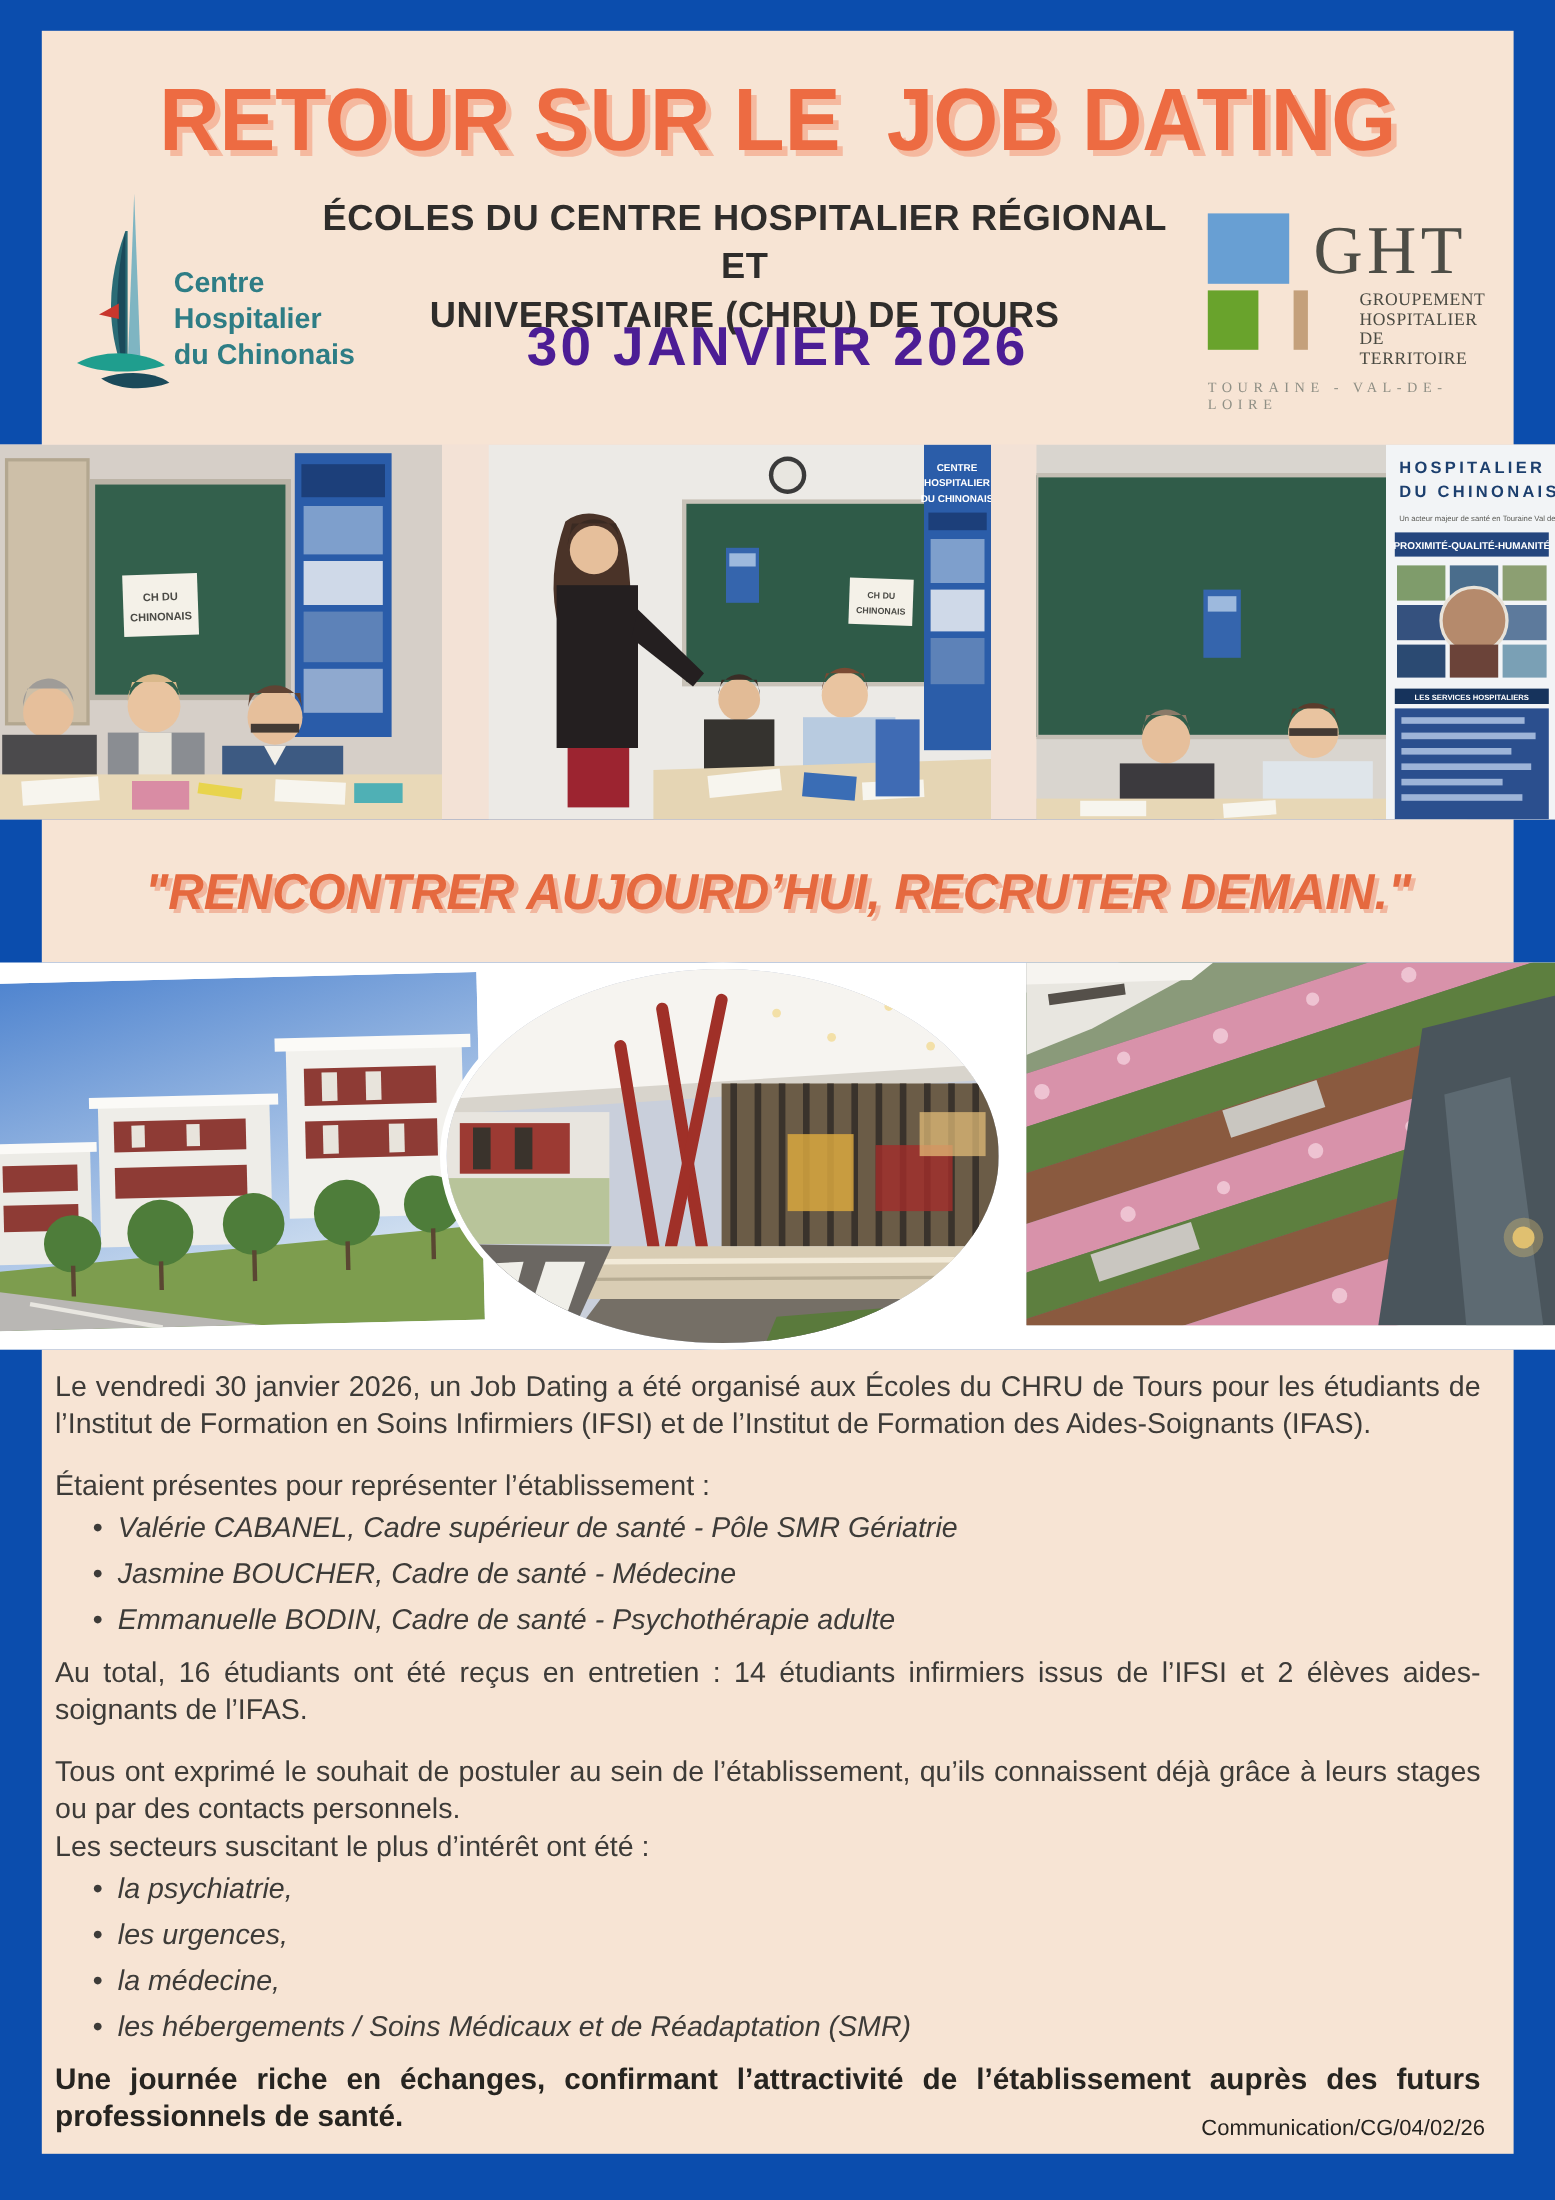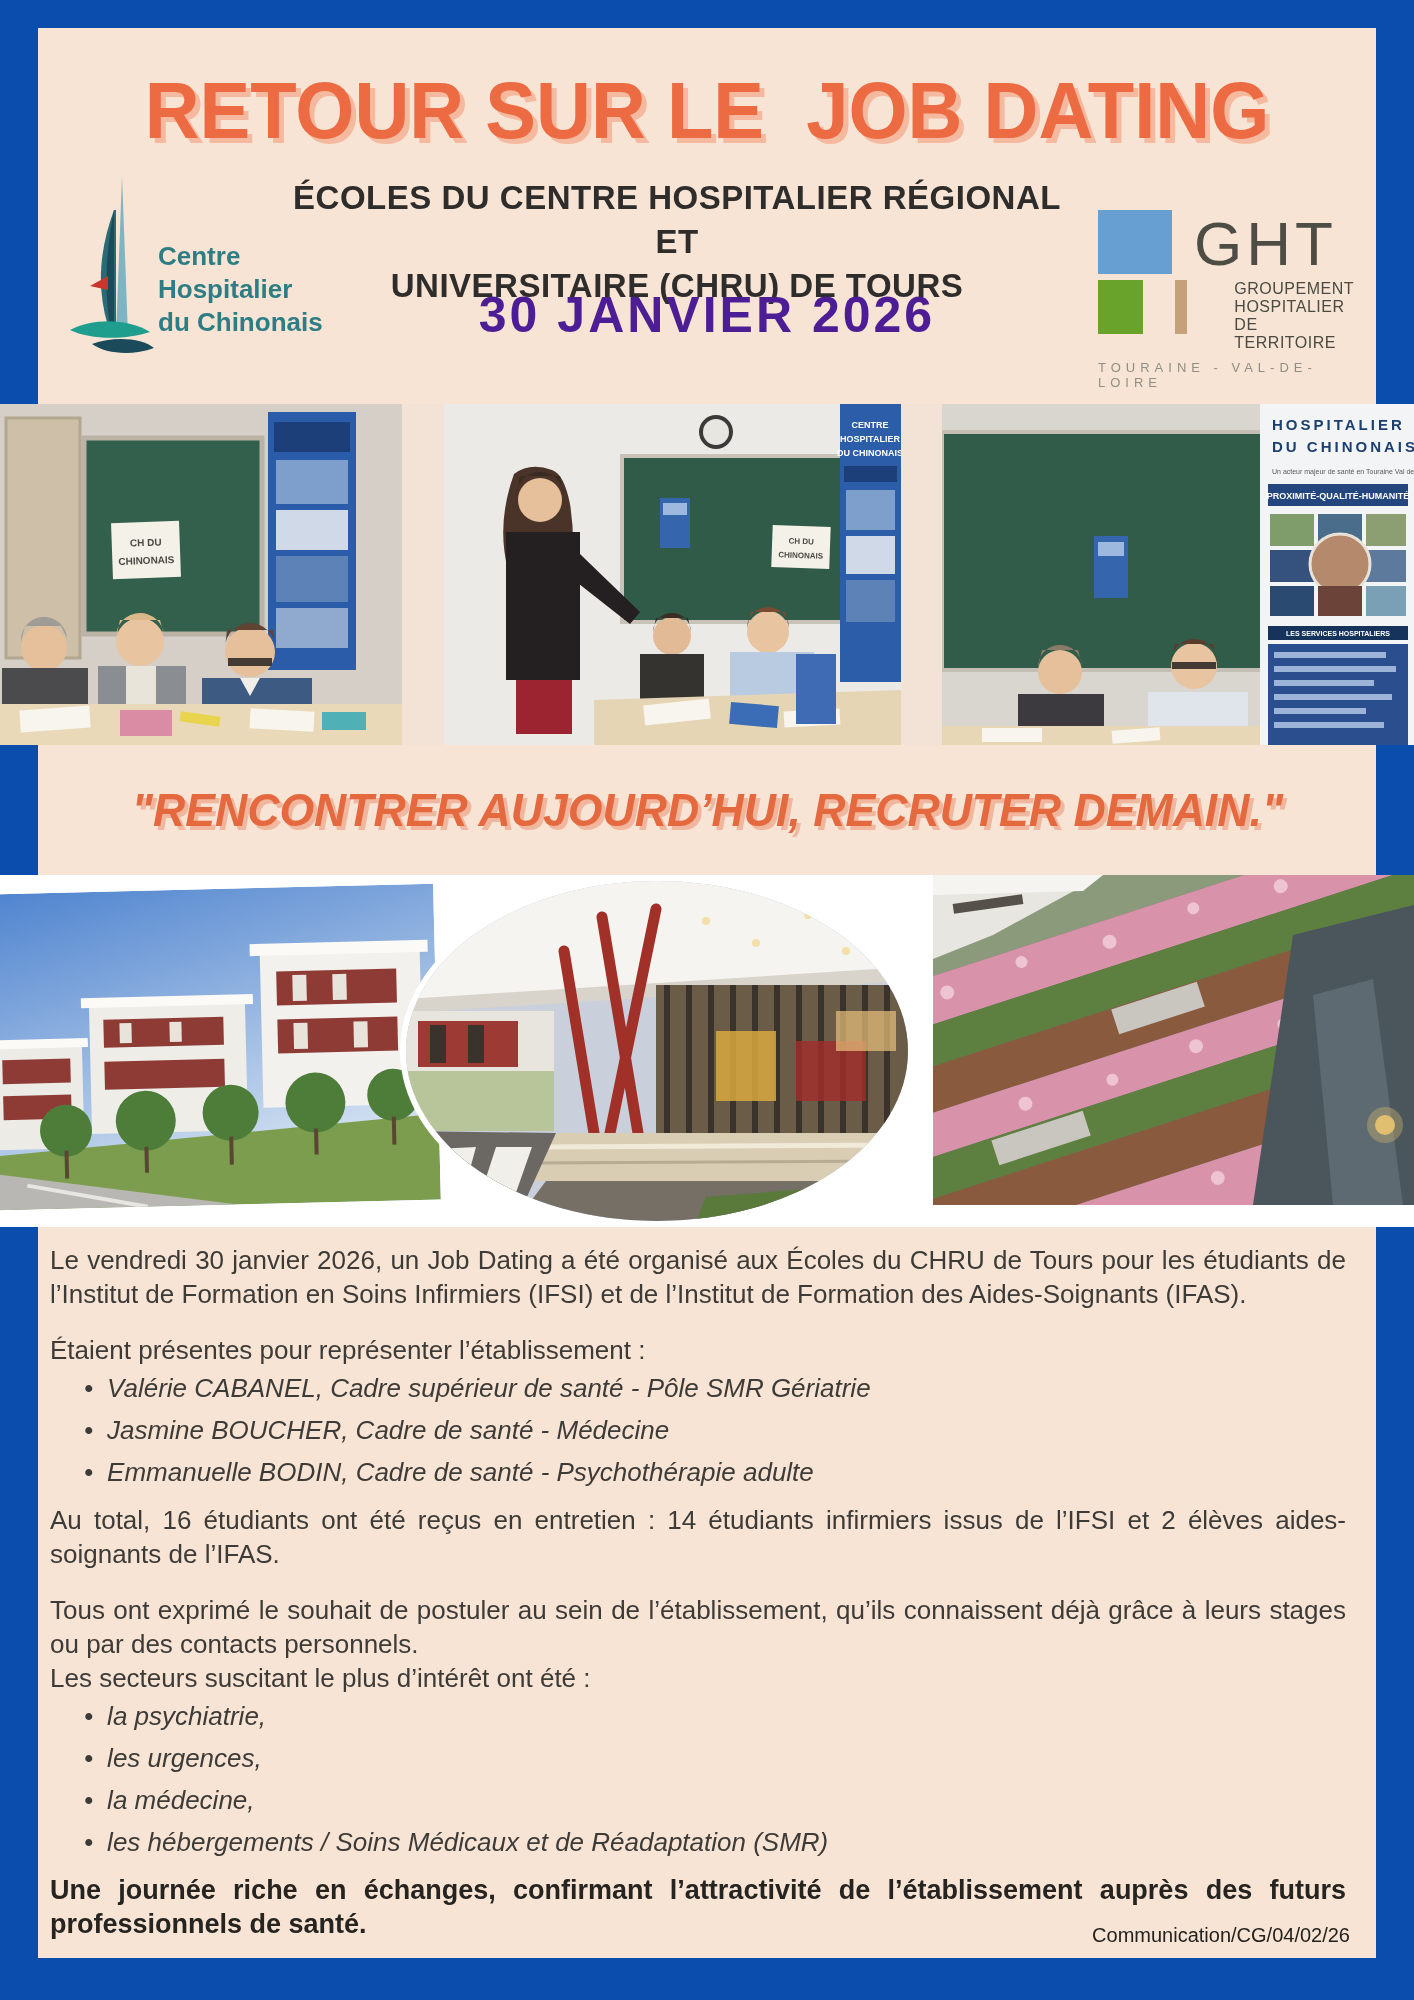--- a/index.html
+++ b/index.html
@@ -29,21 +29,21 @@
     position:absolute;top:258px;left:0;width:100%;
     text-align:center;font-weight:700;font-size:50px;
     color:#4c1d95;letter-spacing:3px;
   }
   
   .logo-left{position:absolute;left:24px;top:140px;width:300px;height:210px;display:flex;}
   .logo-left-text{
     margin-top:72px;color:#2e7d85;font-weight:700;font-size:26px;line-height:33px;
   }
   
-  .logo-right{position:absolute;right:22px;top:182px;width:256px;height:170px;}
+  .logo-right{position:absolute;right:22px;top:166px;width:256px;height:170px;font-family:Liberation Serif, serif;}
   .ght-row1{display:flex;align-items:flex-end;}
   .ght-blue{width:74px;height:64px;background:#689fd3;}
   .ght-acronym{font-size:62px;line-height:60px;font-weight:400;color:#4d4d46;letter-spacing:4px;margin-left:22px;}
   .ght-row2{display:flex;margin-top:6px;gap:25px;}
   .ght-green{width:52px;height:54px;background:#69a32c;}
   .ght-tan{width:15px;height:54px;background:#c4a07b;margin-left:7px;}
   .ght-text{margin-left:22px;font-size:16px;line-height:18px;color:#4a4a42;letter-spacing:.5px;}
   .ght-region{margin-top:8px;font-size:13px;letter-spacing:5px;color:#8f8f85;}
   
   .row1{position:absolute;top:404px;left:0;width:1414px;height:341px;background:#f3e2d6;}

